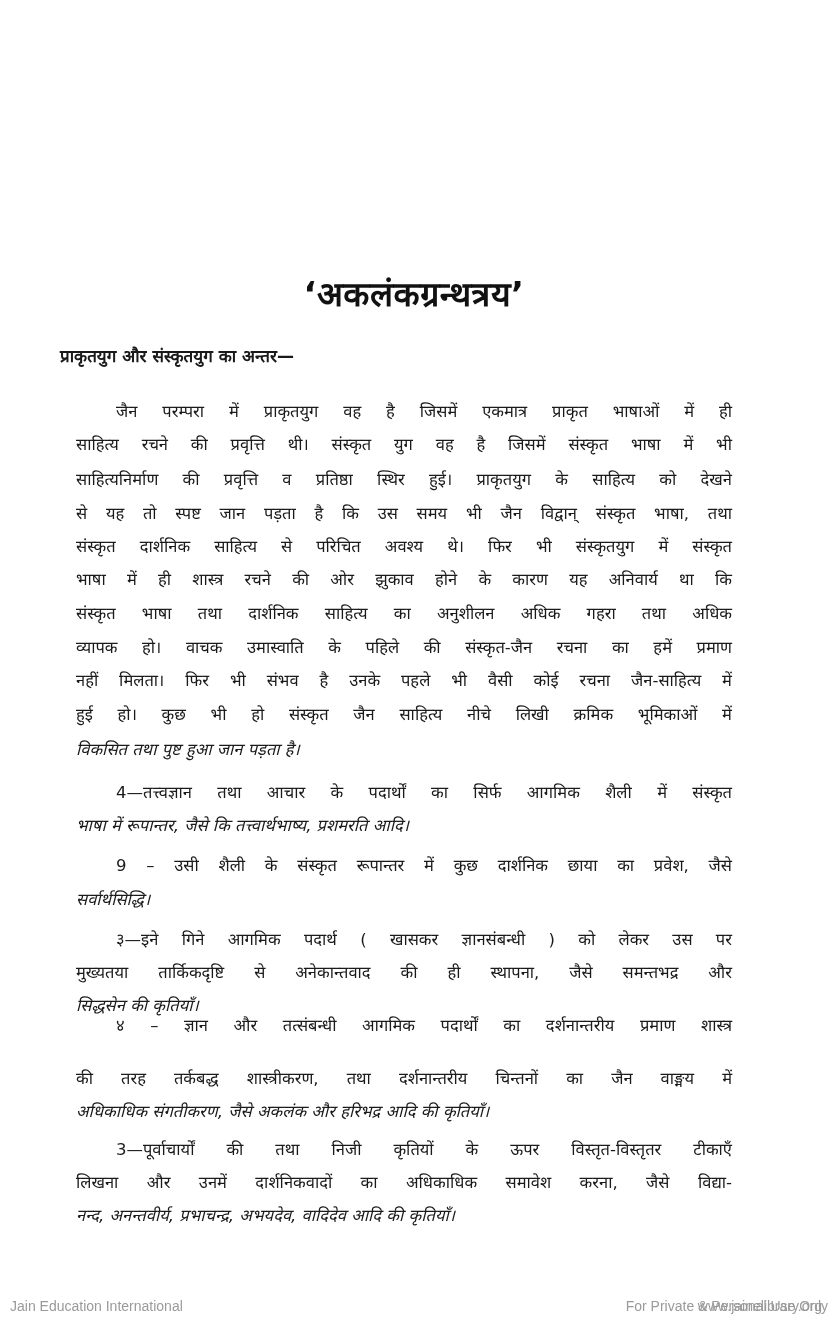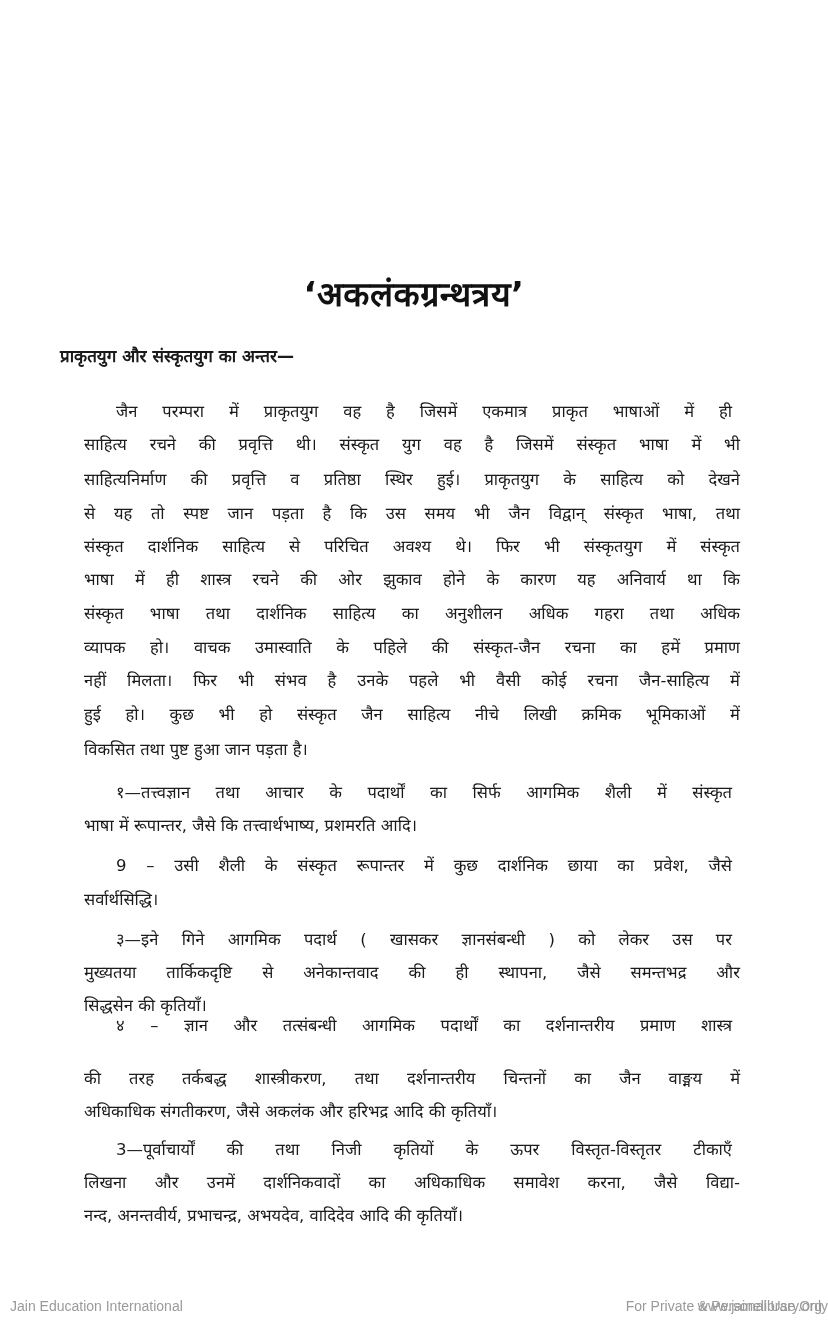--- a/index.html
+++ b/index.html
@@ -9,25 +9,25 @@
   }
   .page { position: absolute; left: 0; top: 0; width: 828px; height: 1072px; }
   .title {
     position: absolute; left: 0; top: 270px; width: 828px; text-align: center;
     font-size: 34px; font-weight: bold; letter-spacing: 0.5px; color: #111;
   }
   .heading {
     position: absolute; left: 60px; top: 344px; font-size: 17px; font-weight: bold; color: #1a1a1a;
   }
   .line {
-    position: absolute; left: 84px; width: 656px; font-size: 16.5px; line-height: 24px;
+    position: absolute; left: 76px; width: 656px; font-size: 16.5px; line-height: 24px;
     white-space: nowrap; text-align: justify; text-align-last: justify; color: #1a1a1a;
   }
   .line.indent { left: 116px; width: 616px; }
-  .line.last { text-align-last: left; }
+  .line.last { text-align-last: left; font-style: italic; }
   .footer {
     position: absolute; top: 1298px; width: 828px; height: 20px;
     font-family: "Liberation Sans", sans-serif; font-size: 14px; color: #9a9a9a; padding-left: 8px;
   }
   .footer span { position: absolute; top: 0; }
   .f-left { left: 10px; }
   .f-mid { left: 0; width: 828px; text-align: right; }
   .f-right { right: 14px; }
 </style>
 </head>
@@ -47,21 +47,21 @@
     <div class="line" style="top:535px">संस्कृत दार्शनिक साहित्य से परिचित अवश्य थे। फिर भी संस्कृतयुग में संस्कृत</div>
     <div class="line" style="top:568px">भाषा में ही शास्त्र रचने की ओर झुकाव होने के कारण यह अनिवार्य था कि</div>
     <div class="line" style="top:602px">संस्कृत भाषा तथा दार्शनिक साहित्य का अनुशीलन अधिक गहरा तथा अधिक</div>
     <div class="line" style="top:636px">व्यापक हो। वाचक उमास्वाति के पहिले की संस्कृत-जैन रचना का हमें प्रमाण</div>
     <div class="line" style="top:669px">नहीं मिलता। फिर भी संभव है उनके पहले भी वैसी कोई रचना जैन-साहित्य में</div>
     <div class="line" style="top:703px">हुई हो। कुछ भी हो संस्कृत जैन साहित्य नीचे लिखी क्रमिक भूमिकाओं में</div>
     <div class="line last" style="top:738px">विकसित तथा पुष्ट हुआ जान पड़ता है।</div>
   </div>
 
   <div>
-    <div class="line indent" style="top:781px">१—तत्त्वज्ञान तथा आचार के पदार्थों का सिर्फ आगमिक शैली में संस्कृत</div>
+    <div class="line indent" style="top:781px">4—तत्त्वज्ञान तथा आचार के पदार्थों का सिर्फ आगमिक शैली में संस्कृत</div>
     <div class="line last" style="top:814px">भाषा में रूपान्तर, जैसे कि तत्त्वार्थभाष्य, प्रशमरति आदि।</div>
   </div>
 
   <div>
     <div class="line indent" style="top:854px">9 – उसी शैली के संस्कृत रूपान्तर में कुछ दार्शनिक छाया का प्रवेश, जैसे</div>
     <div class="line last" style="top:888px">सर्वार्थसिद्धि।</div>
   </div>
 
   <div>
     <div class="line indent" style="top:928px">३—इने गिने आगमिक पदार्थ ( खासकर ज्ञानसंबन्धी ) को लेकर उस पर</div>

